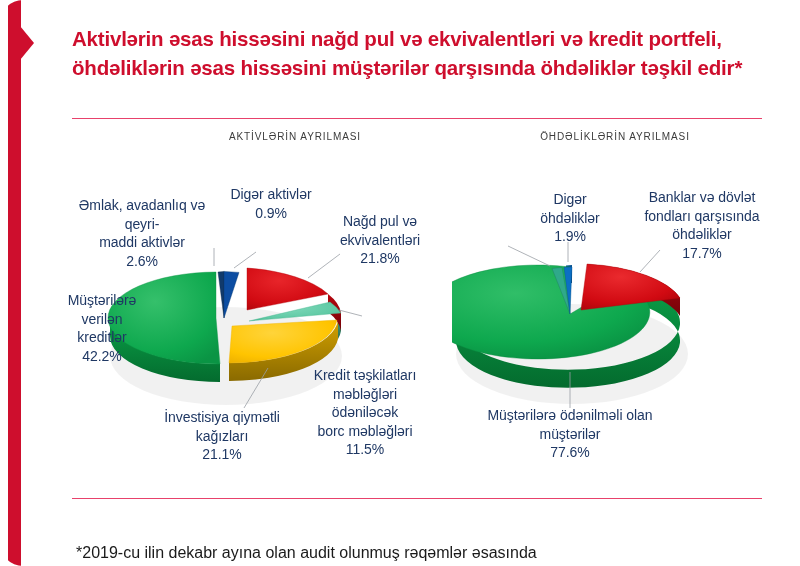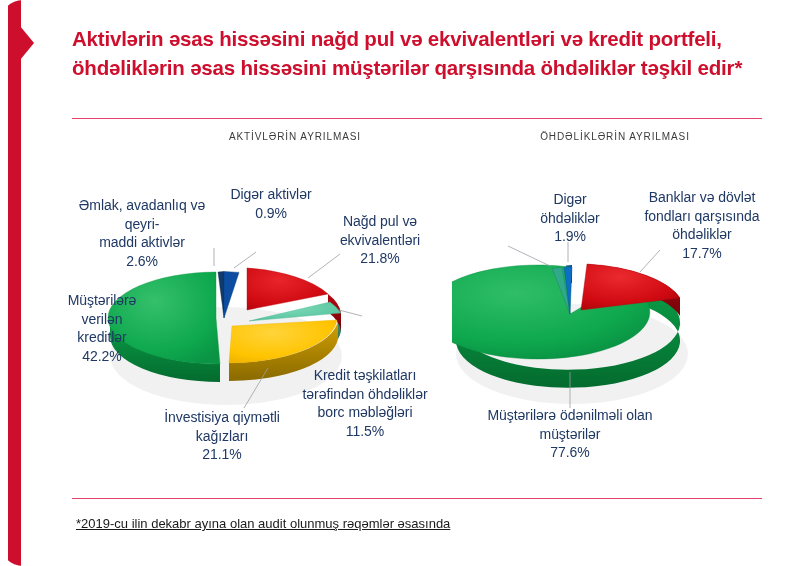--- a/index.html
+++ b/index.html
@@ -81,24 +81,23 @@
     letter-spacing: 0.9px;
     text-align: center;
   }
   .chart-heading.left  { left: 150px; width: 290px; }
   .chart-heading.right { left: 470px; width: 290px; }
 
   
   .footnote {
     position: absolute;
     left: 76px;
-    top: 516px;
+    top: 544px;
     color: #1a1a1a;
-    font-size: 13px;
-    text-decoration: underline;
+    font-size: 16px;
   }
 
   
   .pie-stage { position: absolute; }
   .pie-stage svg { display: block; }
 
   
   .callout {
     position: absolute;
     color: #1F3864;
@@ -220,21 +219,21 @@
 
   <div class="callout ctr" style="left:62px; top:291px; width:80px;">
     <div>Müştərilərə</div>
     <div>verilən</div>
     <div>kreditlər</div>
     <div>42.2%</div>
   </div>
 
   <div class="callout ctr" style="left:302px; top:366px; width:126px;">
     <div>Kredit təşkilatları</div>
-    <div>tərəfindən öhdəliklər</div>
+    <div>məbləğləri ödəniləcək</div>
     <div>borc məbləğləri</div>
     <div>11.5%</div>
   </div>
 
   <div class="callout ctr" style="left:160px; top:408px; width:124px;">
     <div>İnvestisiya qiymətli</div>
     <div>kağızları</div>
     <div>21.1%</div>
   </div>
 

